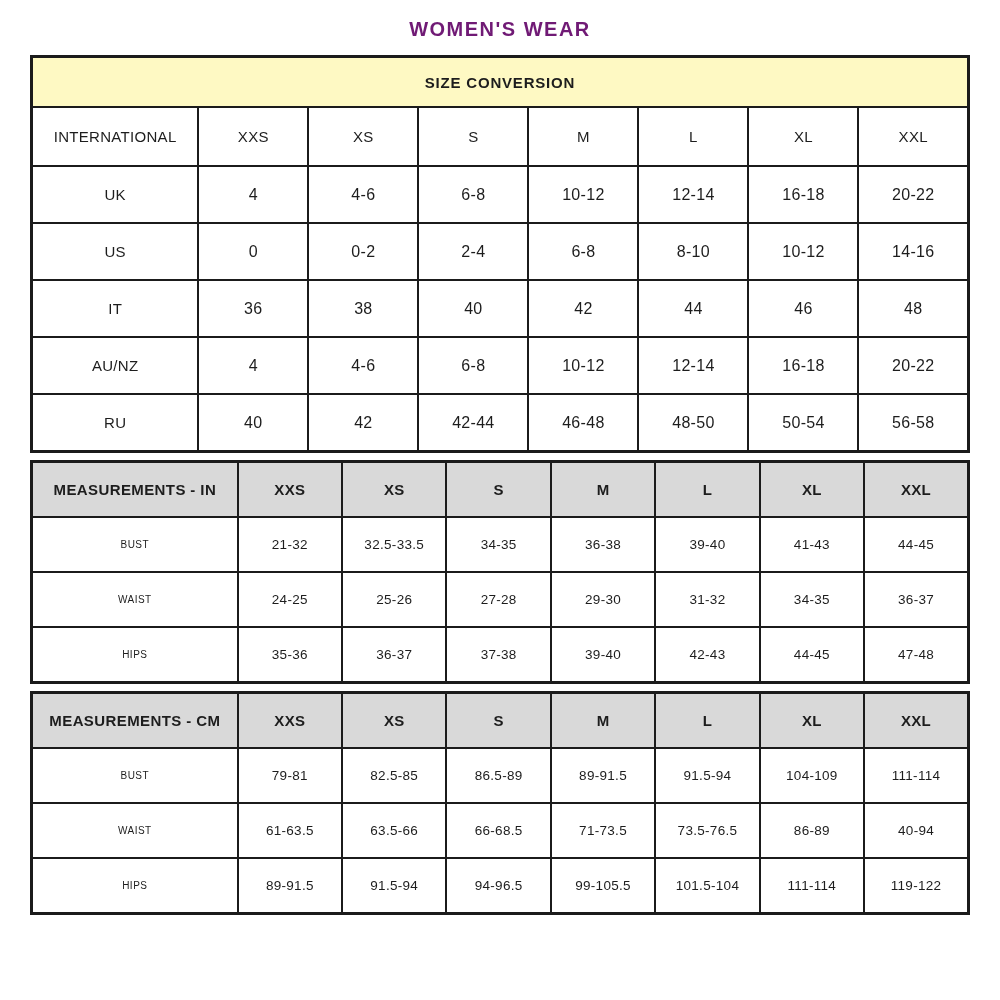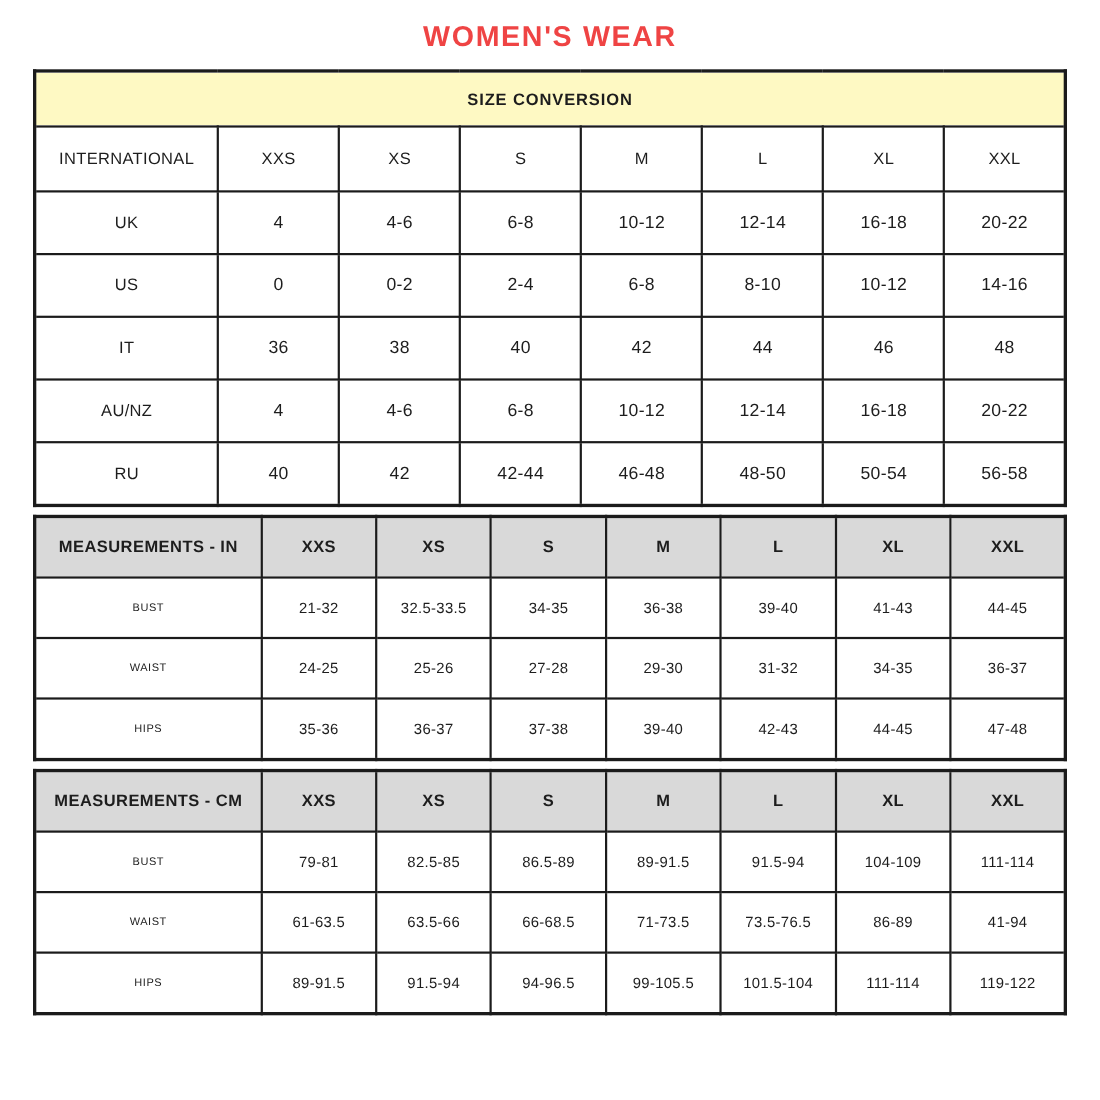--- a/index.html
+++ b/index.html
@@ -9,24 +9,24 @@
     font-family: "Liberation Sans", sans-serif;
     color: #1d1d1d;
   }
   .sheet {
     width: 940px;
     margin: 0 auto;
     padding-top: 10px;
   }
   .page-title {
     text-align: center;
-    font-size: 26px;
+    font-size: 20px;
     font-weight: 700;
     letter-spacing: 1.5px;
-    color: #ef4444;
+    color: #701a75;
     margin: 8px 0 14px 0;
   }
   table.t {
     border-collapse: collapse;
     table-layout: fixed;
     width: 100%;
     margin-bottom: 7px;
     border: 3px solid #1b1b1b;
   }
   table.t td {
@@ -247,21 +247,21 @@
         <td>111-114</td>
       </tr>
       <tr class="data-row">
         <td class="lbl">WAIST</td>
         <td>61-63.5</td>
         <td>63.5-66</td>
         <td>66-68.5</td>
         <td>71-73.5</td>
         <td>73.5-76.5</td>
         <td>86-89</td>
-        <td>41-94</td>
+        <td>40-94</td>
       </tr>
       <tr class="data-row">
         <td class="lbl">HIPS</td>
         <td>89-91.5</td>
         <td>91.5-94</td>
         <td>94-96.5</td>
         <td>99-105.5</td>
         <td>101.5-104</td>
         <td>111-114</td>
         <td>119-122</td>

